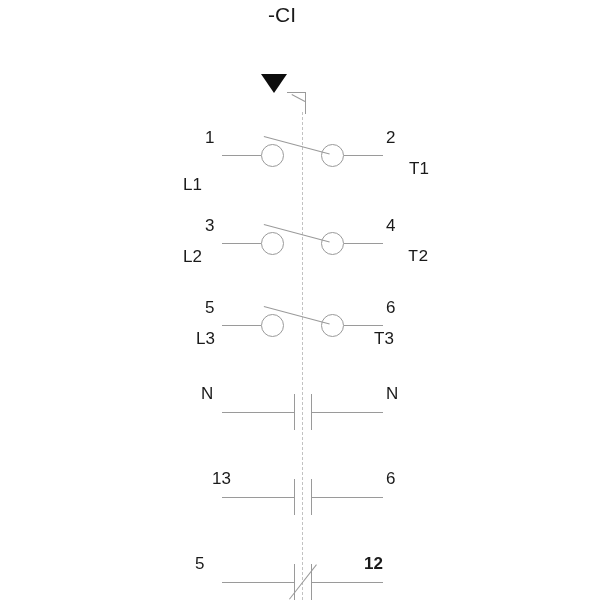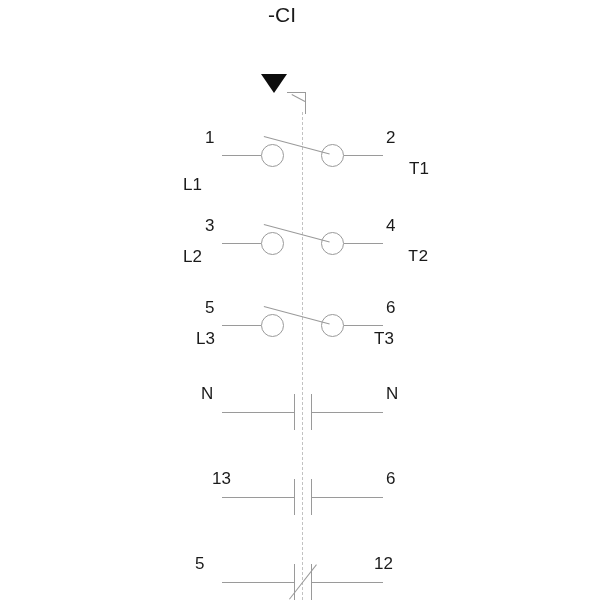--- a/index.html
+++ b/index.html
@@ -120,20 +120,20 @@
   <div class="hline" style="left:311px; top:412px; width:72px;"></div>
 
   <div class="lbl" style="left:195px; top:470px;margin-left:17px;">13</div>
   <div class="lbl" style="left:386px; top:470px;">6</div>
   <div class="hline" style="left:222px; top:497px; width:73px;"></div>
   <div class="vline" style="left:294px; top:479px; height:36px;"></div>
   <div class="vline" style="left:311px; top:479px; height:36px;"></div>
   <div class="hline" style="left:311px; top:497px; width:72px;"></div>
 
   <div class="lbl" style="left:195px; top:555px;">5</div>
-  <div class="lbl" style="left:374px; top:555px;">12</div>
+  <div class="lbl" style="left:364px; top:555px;font-weight:bold;">12</div>
   <div class="hline" style="left:222px; top:582px; width:73px;"></div>
   <div class="vline" style="left:294px; top:564px; height:36px;"></div>
   <div class="vline" style="left:311px; top:564px; height:36px;"></div>
   <div class="hline" style="left:311px; top:582px; width:72px;"></div>
   <div class="diag" style="left:289px; top:599px; width:44px; transform: rotate(-52deg);"></div>
 
 </div>
 
 </body></html>

